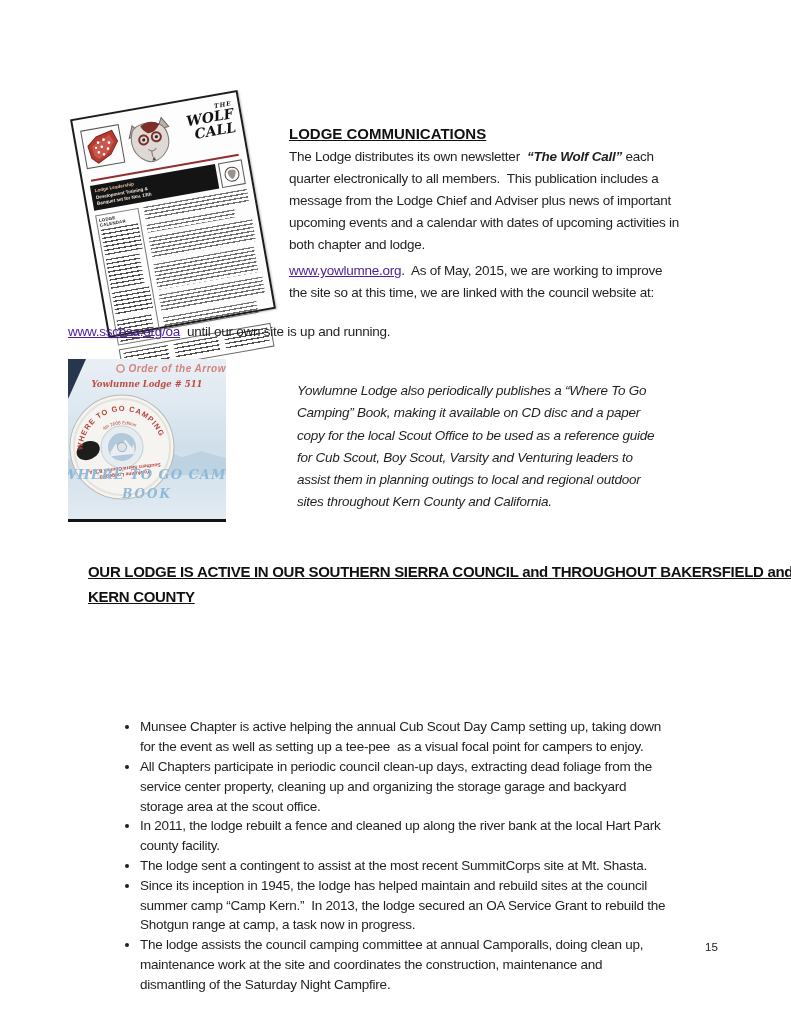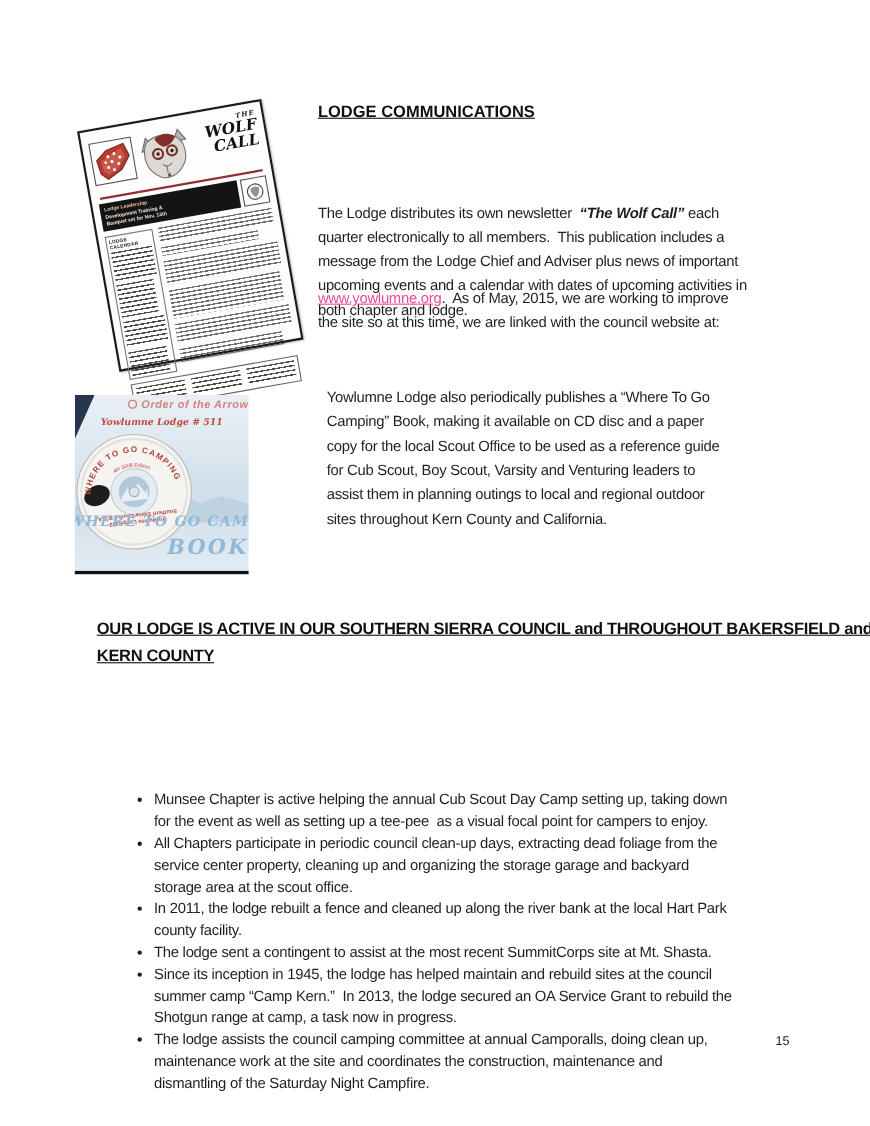--- a/index.html
+++ b/index.html
@@ -4,21 +4,21 @@
 <style>
   html,body{margin:0;padding:0;background:#ffffff;}
   .page{
     position:relative;width:791px;height:1024px;background:#ffffff;overflow:hidden;
     font-family:"Liberation Sans",sans-serif;color:#1f1f1f;
   }
   .abs{position:absolute;}
   .body-text{font-size:13.5px;letter-spacing:-0.25px;line-height:22px;white-space:pre;color:#1f1f1f;}
   .h-underline{font-weight:bold;text-decoration:underline;white-space:pre;color:#111;}
   .emph{font-weight:bold;font-style:italic;}
-  a.doclink{color:#ec4899;text-decoration:underline;cursor:pointer;}
+  a.doclink{color:#4c1d95;text-decoration:underline;cursor:pointer;}
   .pagenum{font-size:11.5px;color:#222;}
 
   
   .nl-wrap{width:230px;height:252px;}
   .nl-page{
     position:absolute;left:30px;top:13px;width:170px;height:222px;background:#fdfdfd;
     border:2px solid #1c1c1c;transform:rotate(-10deg);box-sizing:border-box;padding:5px 6px;
     box-shadow:1px 1px 2px rgba(0,0,0,.25);
   }
   .nl-header{display:flex;align-items:flex-start;gap:3px;}
@@ -44,22 +44,22 @@
     background:linear-gradient(180deg,#e9eff5 0%,#dfe9f1 28%,#cfdfe9 55%,#d8e4ee 78%,#e2ebf2 100%);
     border-bottom:3px solid #141414;
   }
   .cd-tri{position:absolute;left:0;top:0;width:18px;height:40px;background:#26374d;clip-path:polygon(0 0,100% 0,0 100%);}
   .cd-word{position:absolute;left:6px;top:4px;width:152px;font-size:10px;font-style:italic;font-weight:bold;color:#d4827d;letter-spacing:.5px;white-space:nowrap;text-align:right;}
   .cd-lodgeline{position:absolute;left:0;top:20px;width:158px;text-align:center;font-family:"DejaVu Serif",serif;font-size:8.5px;font-style:italic;font-weight:bold;color:#bf4a42;}
   .cd-mountains{position:absolute;left:0;top:82px;width:158px;height:34px;background:#b7cede;opacity:.75;
     clip-path:polygon(0 55%,12% 40%,22% 58%,35% 30%,48% 55%,60% 22%,72% 48%,84% 30%,100% 50%,100% 100%,0 100%);}
   .cd-caption{position:absolute;left:-6px;top:108px;width:175px;text-align:center;font-family:"DejaVu Serif",serif;
     font-style:italic;font-weight:bold;color:#8fb9d8;font-size:13px;letter-spacing:1px;white-space:nowrap;}
-  .cd-caption2{position:absolute;left:0;top:128px;width:158px;text-align:right;font-family:"DejaVu Serif",serif;
-    font-style:italic;font-weight:bold;color:#8fb9d8;font-size:19px;letter-spacing:2px;}
+  .cd-caption2{position:absolute;left:0;top:128px;width:158px;text-align:center;font-family:"DejaVu Serif",serif;
+    font-style:italic;font-weight:bold;color:#8fb9d8;font-size:12px;letter-spacing:2px;}
 </style>
 </head>
 <body>
 
 <div class="page">
 
   <div class="abs nl-wrap" style="left:58px;top:90px;">
     <div class="nl-page">
       <div class="nl-header">
         <div class="nl-patchbox">
@@ -127,31 +127,32 @@
         </div>
       </div>
       <div class="nl-foot">
         <div class="microbars-dk" style="flex:1;"></div>
         <div class="microbars-dk" style="flex:1;"></div>
         <div class="microbars-dk" style="width:30%;"></div>
       </div>
     </div>
   </div>
 
-  <div class="abs h-underline" style="left:289px;top:93px;font-size:15px;">LODGE COMMUNICATIONS</div>
-
-  <div class="abs body-text" style="left:289px;top:146px;margin-top:37px;"><span>The Lodge distributes its own newsletter  </span><span class="emph">“The Wolf Call”</span><span> each
+  <div class="abs h-underline" style="left:289px;top:125px;font-size:15px;">LODGE COMMUNICATIONS</div>
+
+  <div class="abs body-text" style="left:289px;top:146px;"><span>The Lodge distributes its own newsletter  </span><span class="emph">“The Wolf Call”</span><span> each
 quarter electronically to all members.  This publication includes a
 message from the Lodge Chief and Adviser plus news of important
 upcoming events and a calendar with dates of upcoming activities in
 both chapter and lodge.</span></div>
 
   <div class="abs body-text" style="left:289px;top:260px;"><a class="doclink">www.yowlumne.org</a><span>.  As of May, 2015, we are working to improve
 the site so at this time, we are linked with the council website at:</span></div>
 
+  <div class="abs body-text" style="left:68px;top:321px;"><a class="doclink">www.sscbsa.org/oa</a><span>  until our own site is up and running.</span></div>
 
   <div class="abs cd-photo" style="left:68px;top:359px;">
     <div class="cd-tri"></div>
     <div class="cd-word"><svg width="9" height="9" viewBox="0 0 10 10" style="vertical-align:-1px">
           <circle cx="5" cy="5" r="4" fill="none" stroke="#d4827d" stroke-width="1.6"></circle>
         </svg> <span>Order of the Arrow</span></div>
     <div class="cd-lodgeline">Yowlumne Lodge # 511</div>
     <div class="cd-mountains"></div>
 
     <svg width="112" height="112" viewBox="0 0 112 112" style="position:absolute;left:-2px;top:32px;transform:rotate(-6deg);">
@@ -172,21 +173,21 @@
       <g transform="rotate(180 56 79)">
         <text x="56" y="76" text-anchor="middle" font-size="5" font-weight="bold" fill="#b5423a">Yowlumne Lodge 303</text>
         <text x="56" y="82" text-anchor="middle" font-size="5" font-weight="bold" fill="#b5423a">Southern Sierra Council B.S.A.</text>
       </g>
     </svg>
 
     <div class="cd-caption">WHERE TO GO CAMPI</div>
     <div class="cd-caption2">BOOK</div>
   </div>
 
-  <div class="abs body-text" style="left:297px;top:350px;line-height:22.3px;">Yowlumne Lodge also periodically publishes a “Where To Go
+  <div class="abs body-text" style="left:297px;top:380px;line-height:22.3px;font-style:italic;">Yowlumne Lodge also periodically publishes a “Where To Go
 Camping” Book, making it available on CD disc and a paper
 copy for the local Scout Office to be used as a reference guide
 for Cub Scout, Boy Scout, Varsity and Venturing leaders to
 assist them in planning outings to local and regional outdoor
 sites throughout Kern County and California.</div>
 
   <div class="abs h-underline" style="left:88px;top:560px;font-size:15px;letter-spacing:-0.3px;line-height:24.5px;">OUR LODGE IS ACTIVE IN OUR SOUTHERN SIERRA COUNCIL and THROUGHOUT BAKERSFIELD and
 KERN COUNTY</div>
 
 

